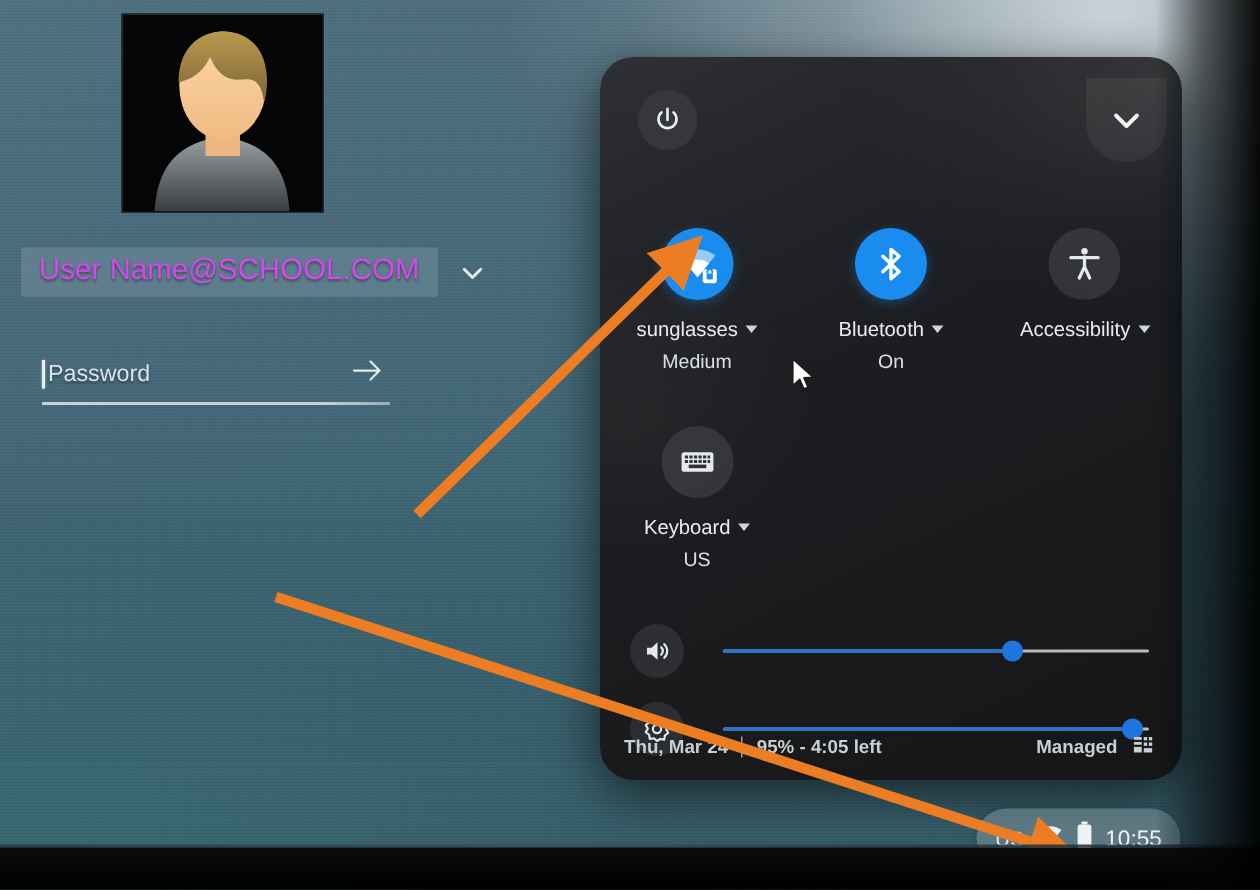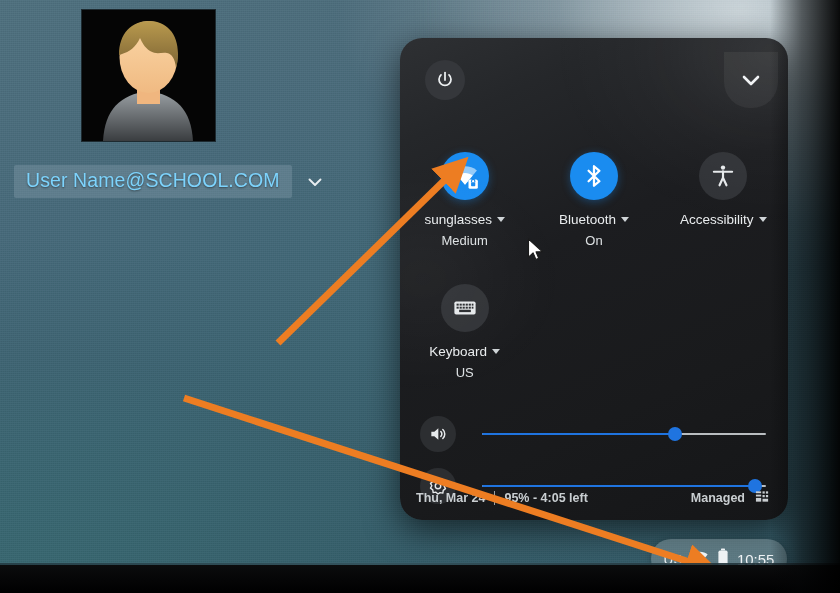--- a/index.html
+++ b/index.html
@@ -49,21 +49,21 @@
   .avatar{
     position:absolute;left:81px;top:9px;width:133px;height:131px;
     background:#060606;border:1px solid #1d2a30;overflow:hidden;
   }
   .avatar svg{display:block;width:100%;height:100%;}
 
   .user-row{position:absolute;left:14px;top:165px;display:flex;align-items:center;}
   .user-pill{
     background:rgba(140,165,178,0.34);
     padding:4px 12px 6px 12px;border-radius:2px;
-    color:#7dd3fc;font-size:19.5px;letter-spacing:.1px;
+    color:#d946ef;font-size:19.5px;letter-spacing:.1px;
     text-shadow:0 1px 2px rgba(0,0,0,.45);
     white-space:nowrap;
   }
   .user-chevron{
     margin-left:12px;width:22px;height:22px;display:flex;align-items:center;justify-content:center;
     color:#e8eef1;
   }
   .pw-wrap{position:absolute;left:28px;top:234px;width:232px;}
   .pw-line{display:flex;align-items:flex-end;justify-content:space-between;height:30px;}
   .pw-caret{
@@ -190,20 +190,32 @@
 
   <div class="user-row">
     <div class="user-pill">User Name@SCHOOL.COM</div>
     <div class="user-chevron">
       <svg width="20" height="20" viewBox="0 0 20 20">
           <path d="M4.5 7.5L10 13l5.5-5.5" fill="none" stroke="currentColor" stroke-width="1.9" stroke-linecap="round" stroke-linejoin="round"></path>
         </svg>
     </div>
   </div>
 
+  <div class="pw-wrap">
+    <div class="pw-line">
+      <div class="pw-caret"></div>
+      <div class="pw-text">Password</div>
+      <div class="pw-arrow">
+        <svg width="22" height="16" viewBox="0 0 22 16">
+            <path d="M2 8h17M13 2l6 6-6 6" fill="none" stroke="currentColor" stroke-width="1.5" stroke-linecap="round" stroke-linejoin="round"></path>
+          </svg>
+      </div>
+    </div>
+    <div class="pw-underline"></div>
+  </div>
 
   <div class="tray">
 
     <div class="power-btn">
       <svg width="20" height="20" viewBox="0 0 24 24">
         <path d="M12 3v9" fill="none" stroke="currentColor" stroke-width="2.1" stroke-linecap="round"></path>
         <path d="M7.2 5.9a7.2 7.2 0 1 0 9.6 0" fill="none" stroke="currentColor" stroke-width="2.1" stroke-linecap="round"></path>
       </svg>
     </div>
 

